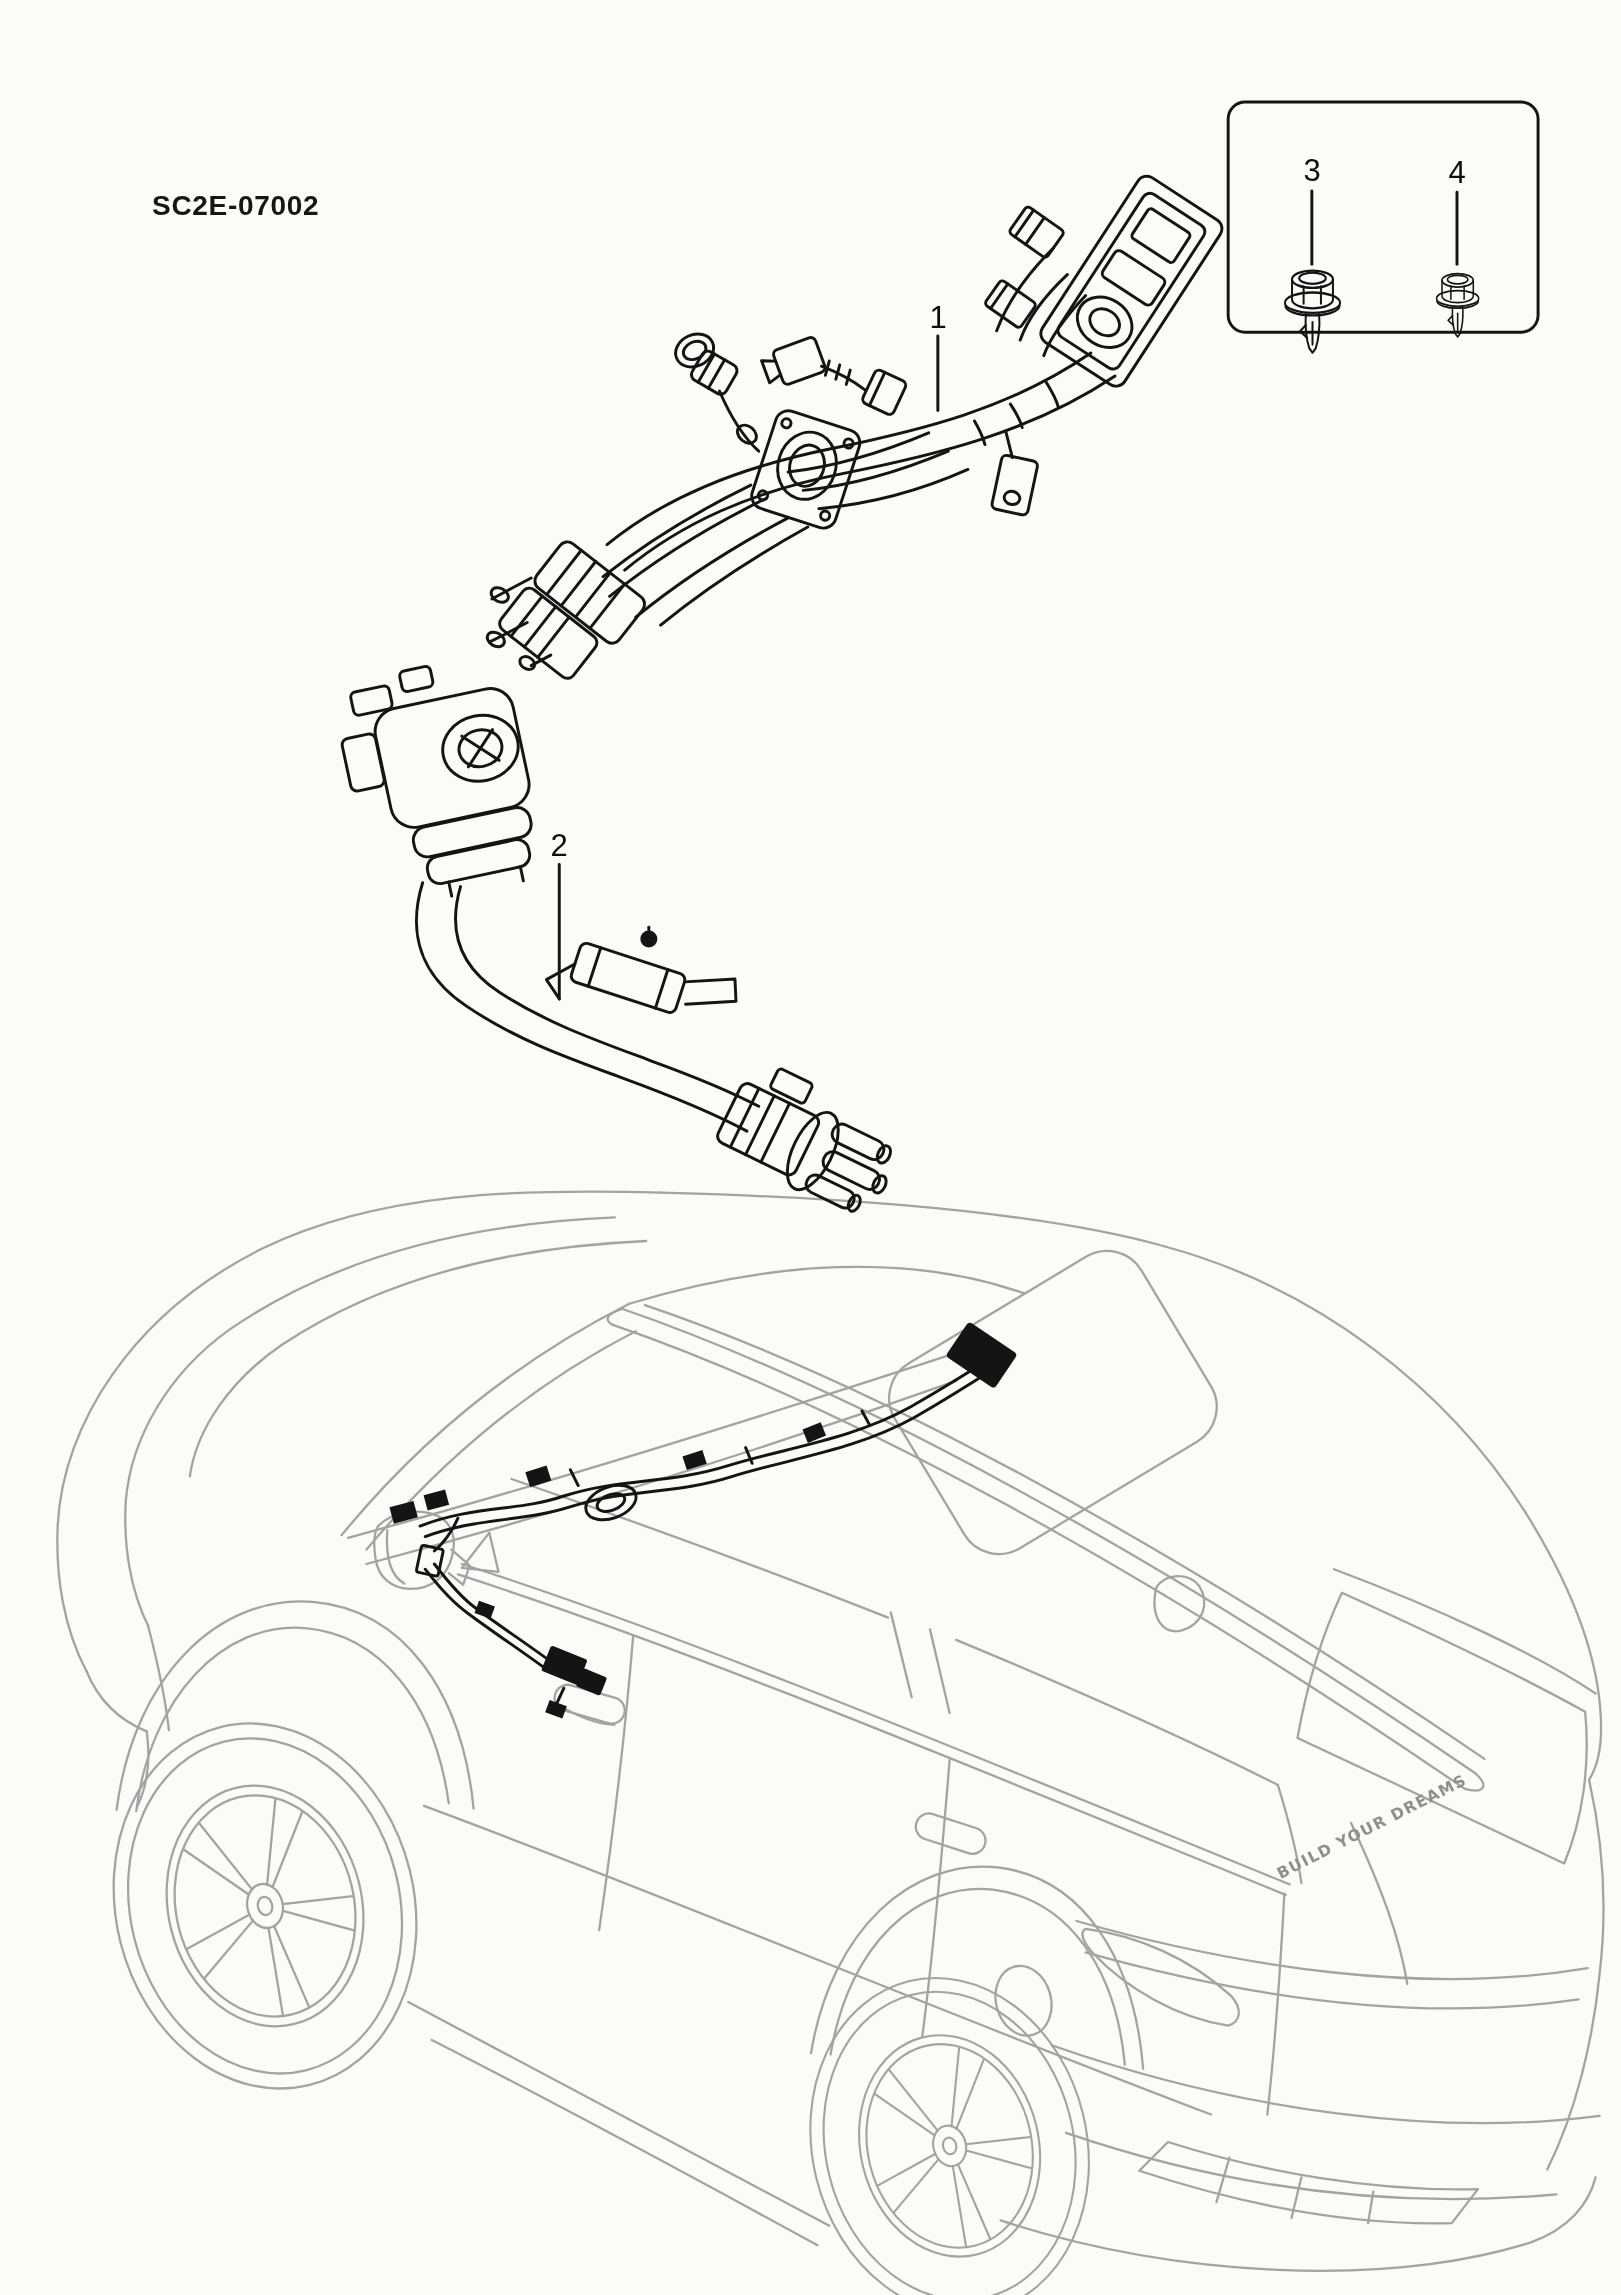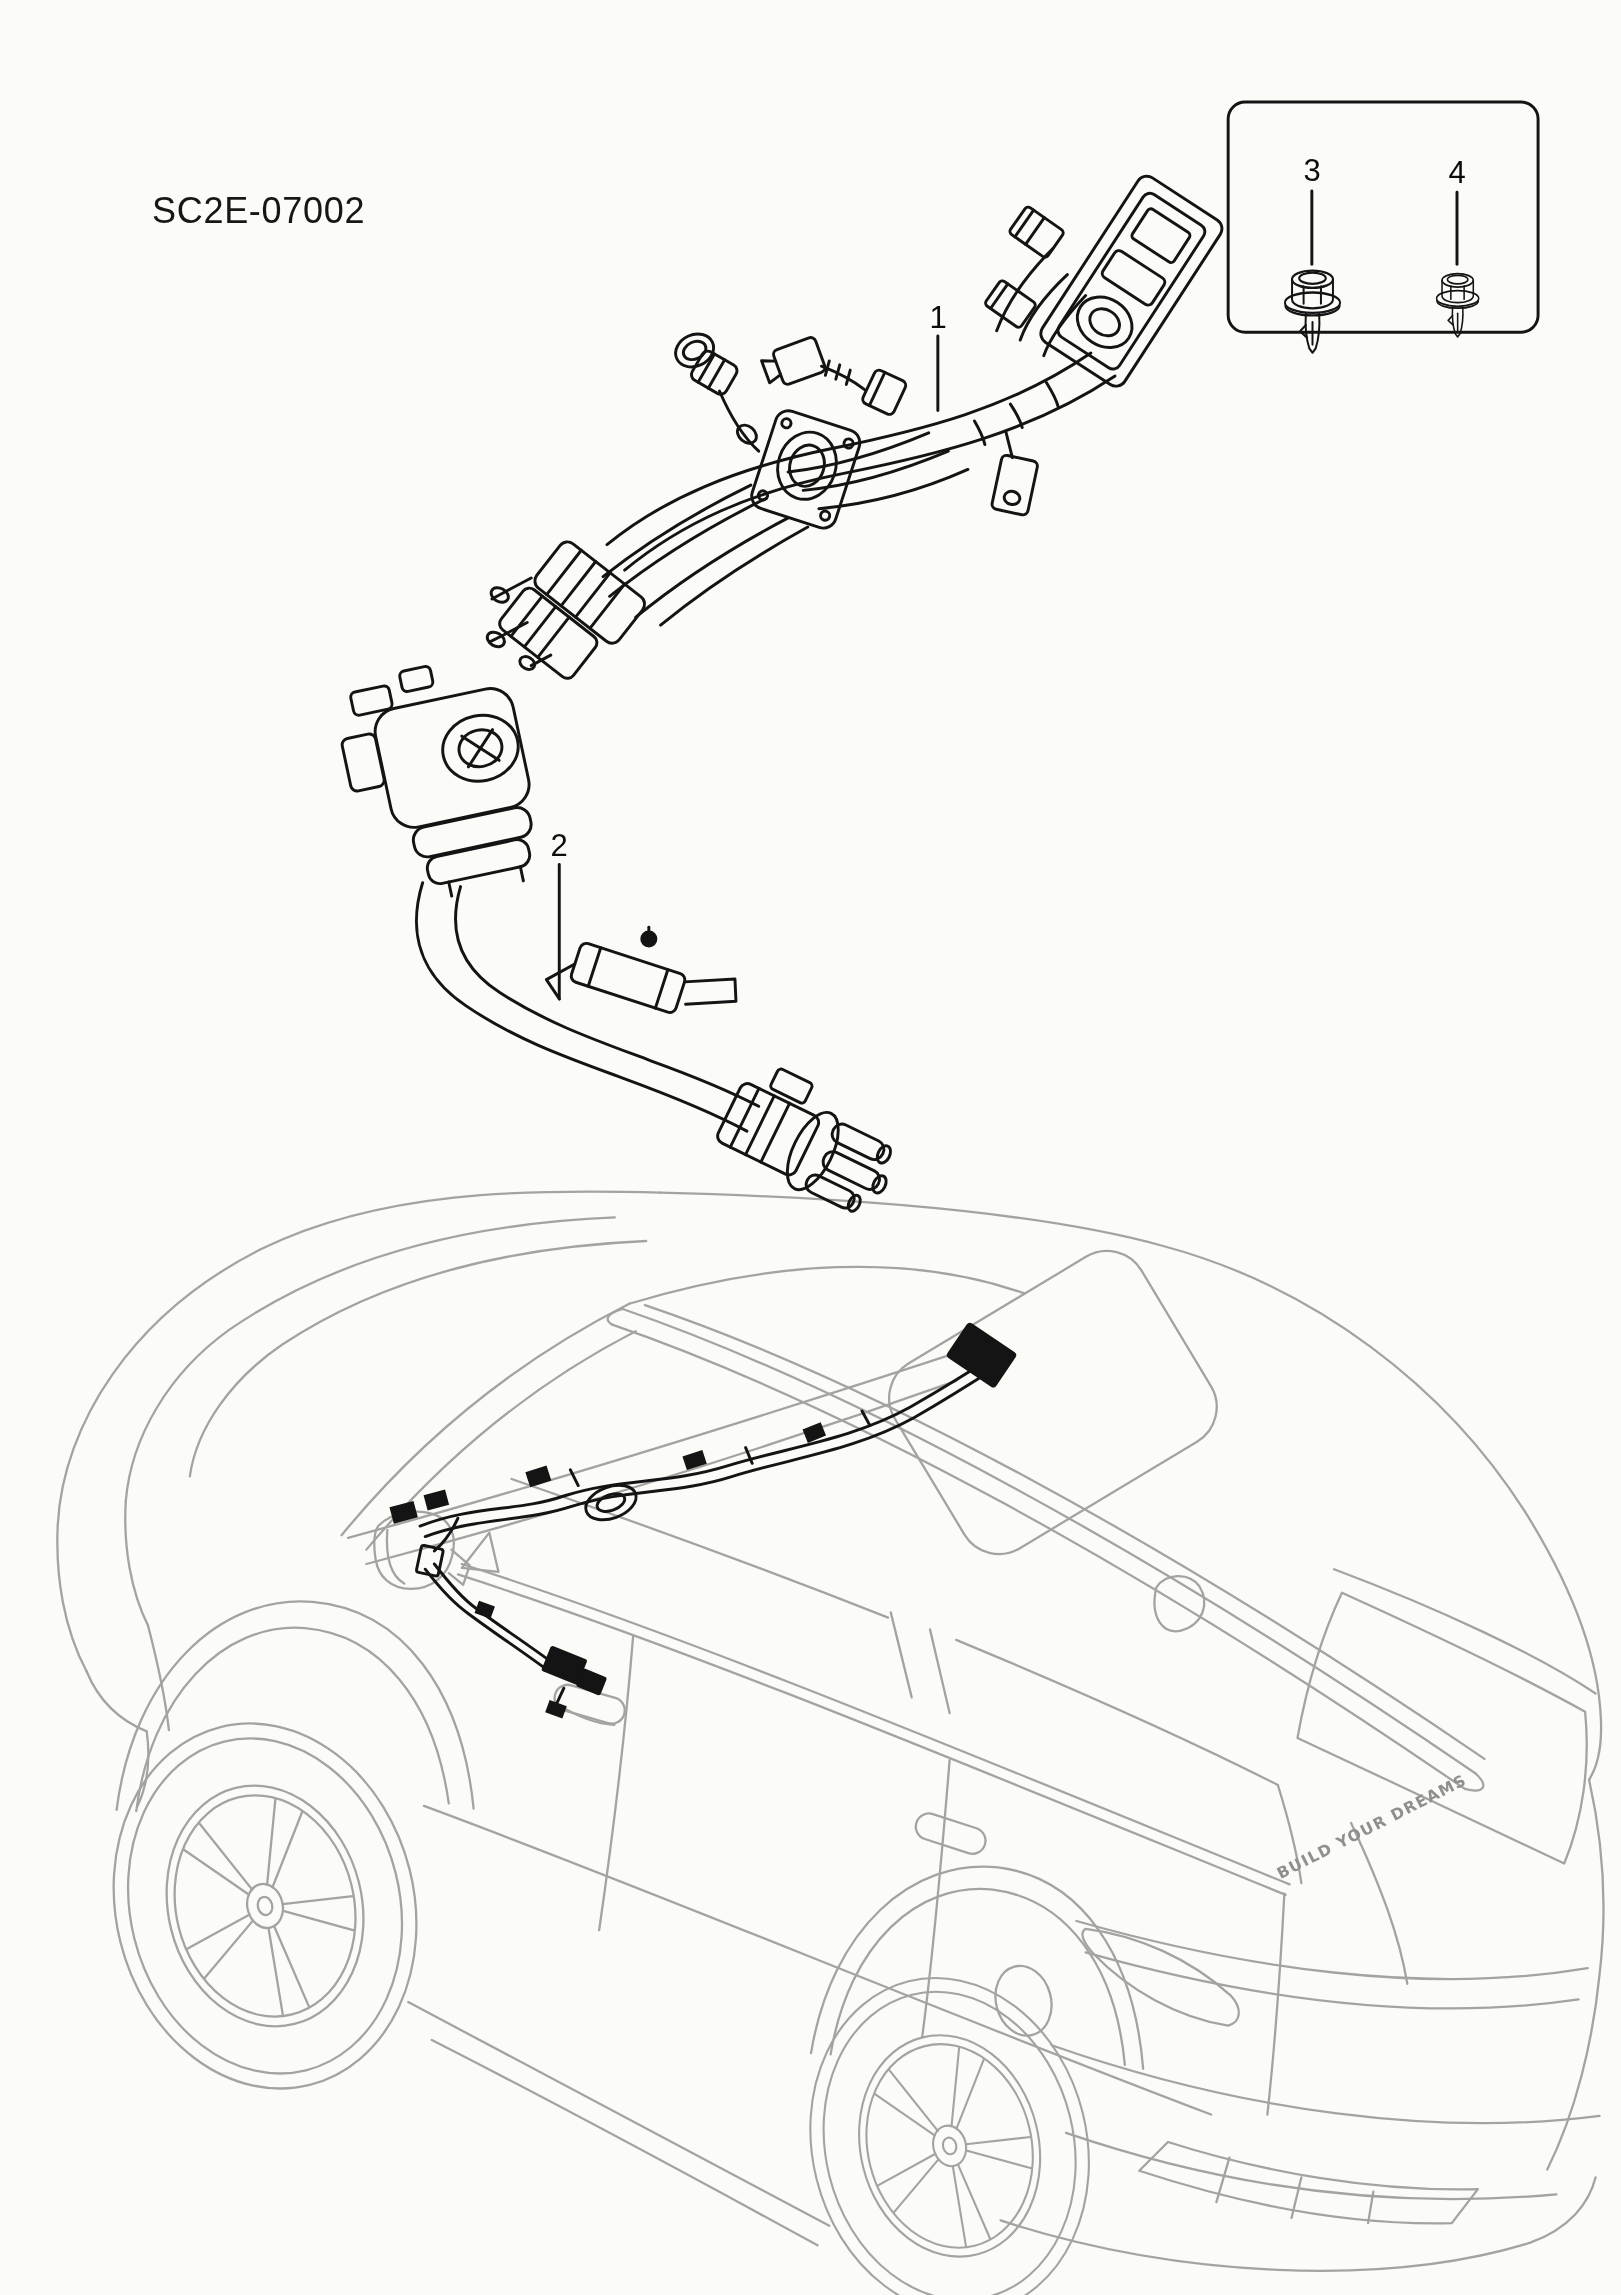--- a/index.html
+++ b/index.html
@@ -7,21 +7,21 @@
     --part-line:#141414;
     --vehicle-line:#a3a3a3;
     --badge:#8f8f8f;
   }
   html,body{margin:0;padding:0;background:#e8e8e8;}
   .page{
     position:relative;width:1622px;height:2295px;background:var(--bg);
     font-family:"Liberation Sans",sans-serif;overflow:hidden;
   }
   .diagram-code{
-    position:absolute;left:152px;top:190px;font-size:36px;color:#161616;letter-spacing:0.7px;
+    position:absolute;left:152px;top:190px;font-size:28px;color:#161616;letter-spacing:0.7px;font-weight:bold;
   }
   .callout{
     position:absolute;font-size:31px;color:#0d0d0d;transform:translate(-50%,-50%);
     font-family:"Liberation Sans",sans-serif;
   }
   svg{position:absolute;left:0;top:0;}
   .pl{stroke:var(--part-line);fill:none;stroke-width:4.5;stroke-linecap:round;stroke-linejoin:round;}
   .pf{fill:var(--part-line);stroke:none;}
   .vl{stroke:var(--vehicle-line);fill:none;stroke-width:3.5;stroke-linecap:round;stroke-linejoin:round;}
   .badge-text{fill:var(--badge);font-family:"DejaVu Sans",sans-serif;font-weight:bold;}

